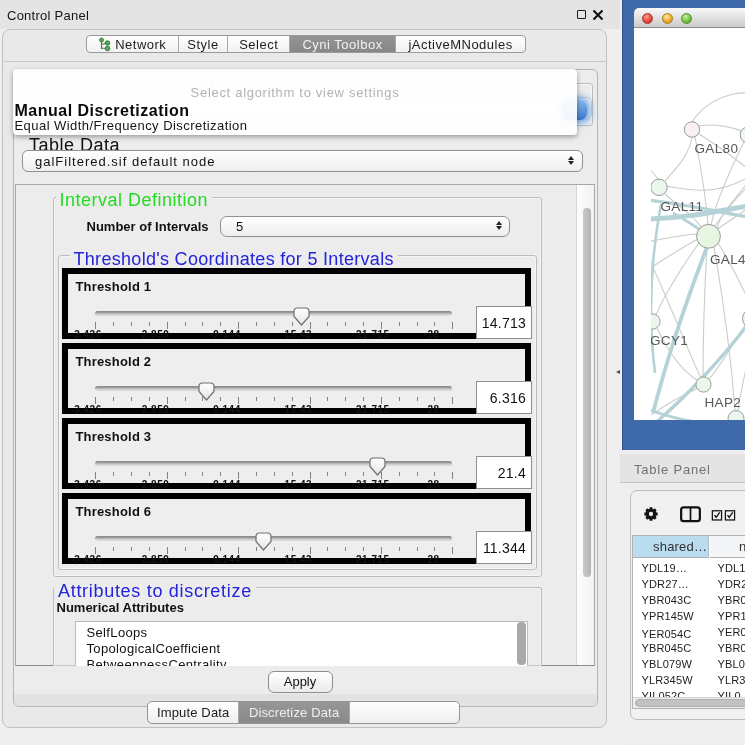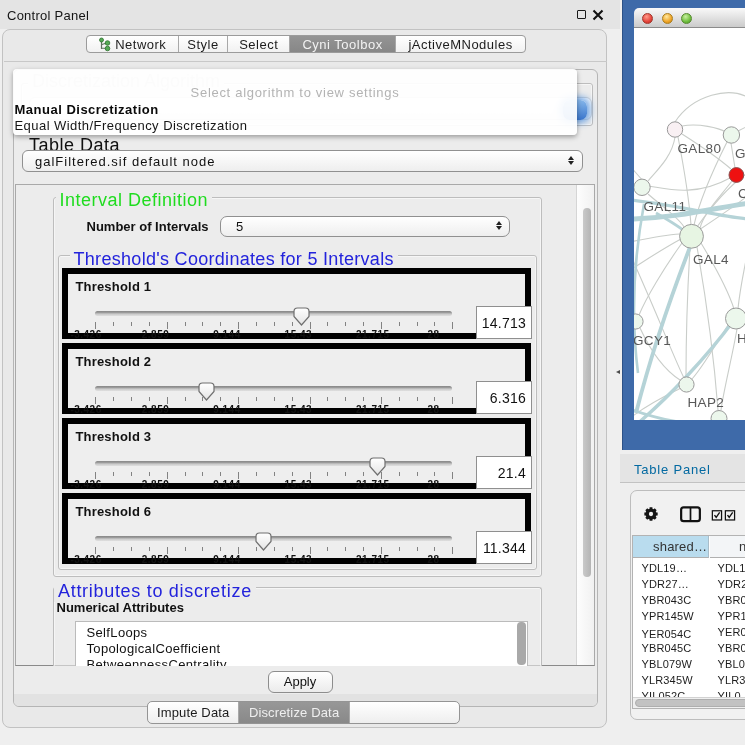--- a/index.html
+++ b/index.html
@@ -57,31 +57,31 @@
 
 .sbv { position:absolute; background:linear-gradient(90deg,#fdfdfd,#f1f1f1); }
 .sbthumb { position:absolute; border-radius:4px; background:linear-gradient(90deg,#c9c9c9,#b4b4b4); }
 
 
 #apply { left:267.5px; top:671px; width:65px; height:21.5px; border:1px solid #8d8d8d; border-radius:6px; background:linear-gradient(#ffffff,#ebebeb); text-align:center; line-height:20px; font-size:13px; color:#111; }
 
 
 #popup { left:13px; top:69px; width:564px; height:66px; background:rgba(255,255,255,0.93); border-radius:4px; box-shadow:0 2px 5px rgba(0,0,0,0.35); }
 #popup .r1 { position:absolute; left:0; right:0; top:16px; text-align:center; color:#b3b3b3; font-size:13px; letter-spacing:0.7px; }
-#popup .r2 { position:absolute; left:1.5px; top:33px; font-weight:bold; color:#0a0a0a; font-size:13px; letter-spacing:0.5px; }
+#popup .r2 { position:absolute; left:1.5px; top:33px; font-weight:bold; color:#0a0a0a; font-size:16px; letter-spacing:0.5px; }
 #popup .r3 { position:absolute; left:1.5px; top:49px; color:#161616; font-size:13px; letter-spacing:0.45px; }
 
 
 #netblue { left:621.5px; top:0; width:123.5px; height:449.5px; background:#3e6aa9; border-left:1px solid #2c5187; }
 #nettitle { left:633.5px; top:7.5px; width:112px; height:20.5px; background:linear-gradient(#f9f9f9,#cbcbcb); border-bottom:1px solid #8b8b8b; border-radius:5px 0 0 0; }
-#netcanvas { left:633.5px; top:28px; width:111.5px; height:391.5px; background:#ffffff; }
+#netcanvas { left:633.5px; top:28px; width:111.5px; height:391.5px; background:#ffffff;padding-left:17px; }
 .light { position:absolute; top:5px; width:11px; height:11px; border-radius:50%; }
 
 #tphead { left:620px; top:453.5px; width:125px; height:29px; background:#e4e4e4; border-bottom:1px solid #c2c2c2; }
-#tphead .t { position:absolute; left:14px; top:8px; font-size:13px; letter-spacing:0.8px; color:#0369a1; }
+#tphead .t { position:absolute; left:14px; top:8px; font-size:13px; letter-spacing:0.8px; color:#737373; }
 #tpbg { left:620px; top:483.5px; width:125px; height:261.5px; background:#eeeeee; }
 #tppanel { left:629.5px; top:489.5px; width:240px; height:230px; background:#f1f1f1; border:1px solid #bdbdbd; border-radius:7px; }
 #tpinner { left:632px; top:534.5px; width:200px; height:174.5px; border:1px solid #b3b3b3; background:#ffffff; overflow:hidden; }
 .hcell { position:absolute; top:0; height:22.5px; font-size:13px; letter-spacing:0.2px; color:#333; text-align:center; line-height:22px; }
 .trow { position:absolute; font-size:11px; letter-spacing:0.15px; color:#1d1d1d; }
 </style>
 </head>
 <body>
 
 <div class="abs" id="titlebar">

